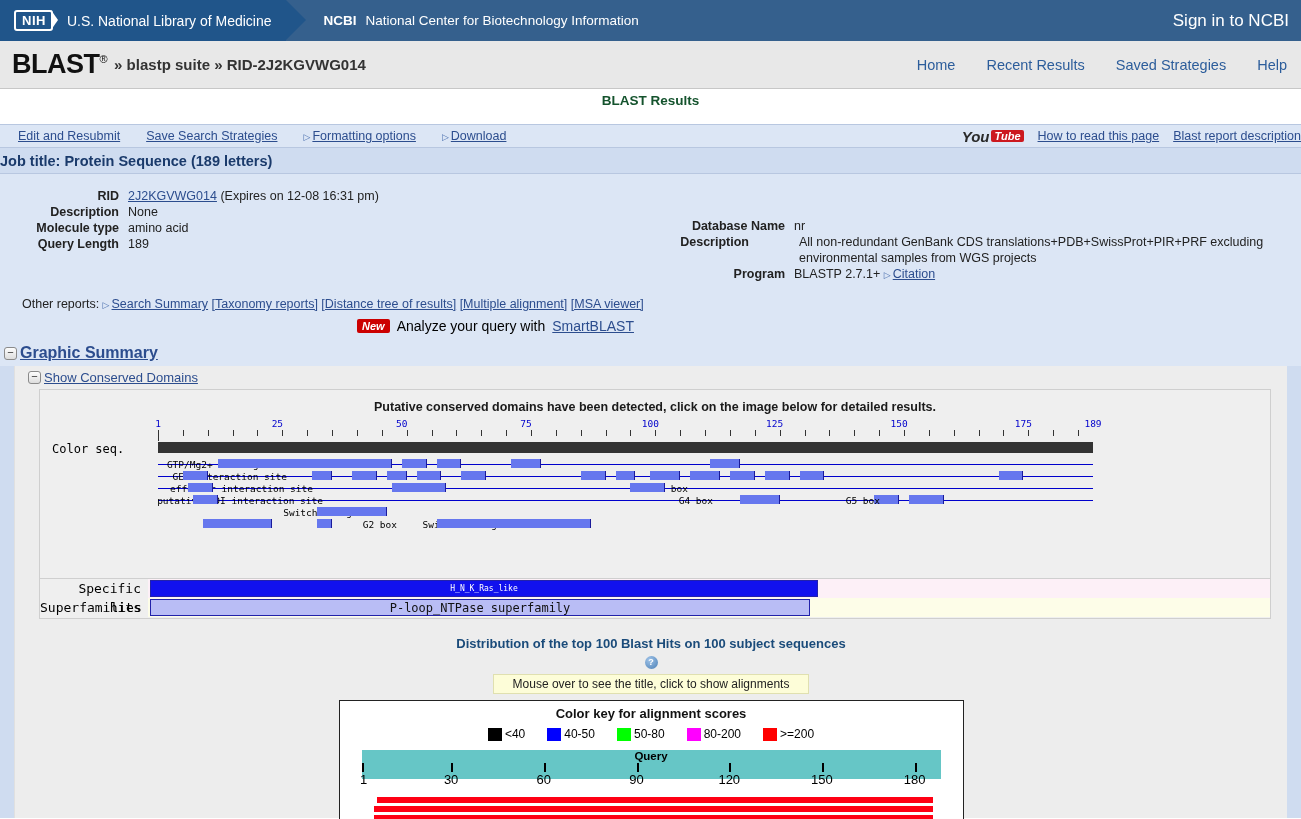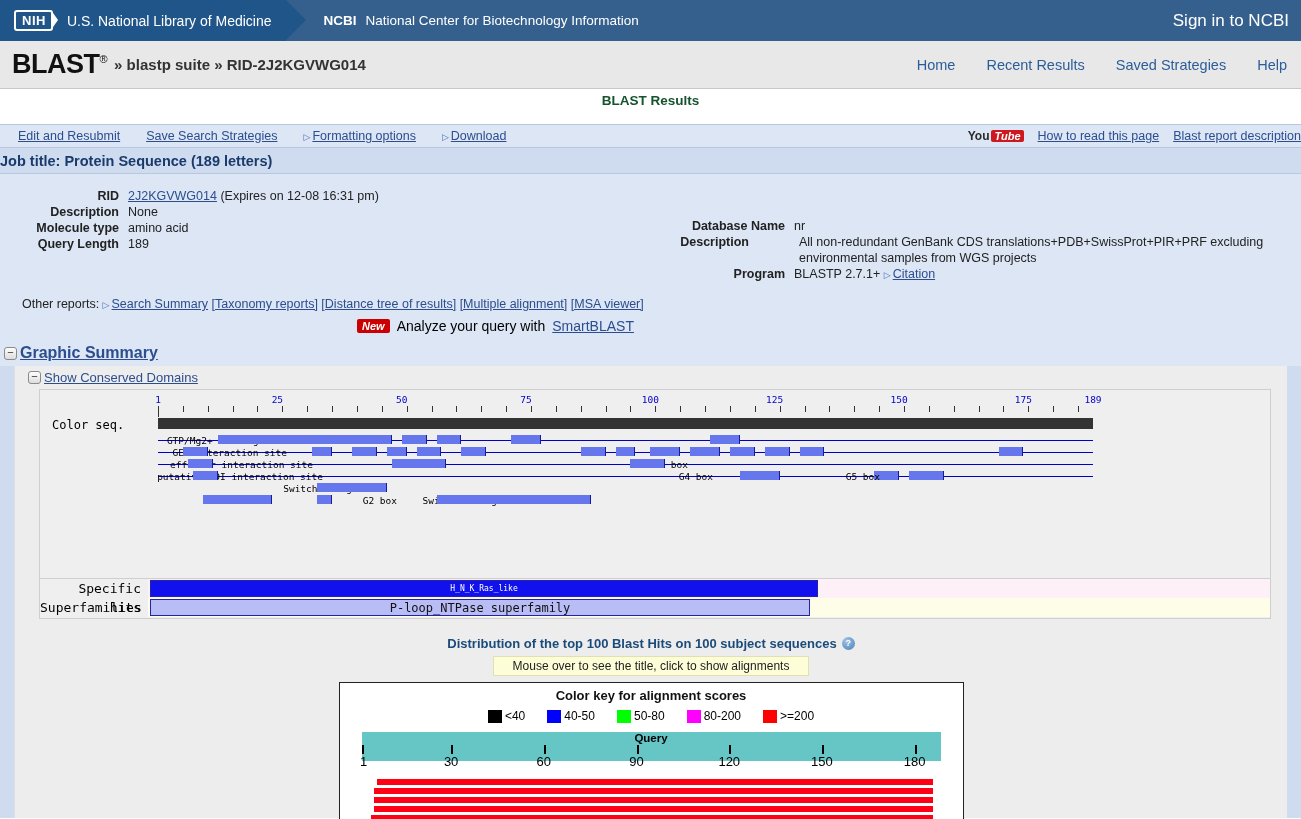--- a/index.html
+++ b/index.html
@@ -167,21 +167,21 @@
     align-items: center;
     gap: 14px;
     padding-right: 0;
   }
   .yt-badge {
     display: inline-flex;
     align-items: center;
     gap: 2px;
     font-size: 11px;
   }
-  .yt-you { color: #2b2b2b; font-weight: bold; font-size: 12px; }
+  .yt-you { color: #2b2b2b; font-weight: bold; font-style: italic; font-size: 15px; }
   .yt-tube {
     background: #cc181e;
     color: #ffffff;
     font-weight: bold;
     font-style: italic;
     padding: 0px 3px;
     border-radius: 2px;
     font-size: 11px;
   }
 
@@ -421,20 +421,21 @@
   .dist-title {
     text-align: center;
     margin-top: 17px;
     font-weight: bold;
     font-size: 13px;
     color: #1a4b7a;
     display: flex;
     align-items: center;
     justify-content: center;
     gap: 5px;
+    flex-direction: column;
   }
   .help-icon {
     width: 13px; height: 13px;
     border-radius: 50%;
     background: radial-gradient(circle at 35% 30%, #9fc3e8, #4b7fb5);
     color: #ffffff;
     font-size: 9px;
     font-weight: bold;
     display: inline-flex;
     align-items: center;
@@ -630,20 +631,21 @@
   <div class="gs-panel">
 
     <div class="scd-row">
       <span class="toggle-box">
           <span>−</span>
         </span>
       <span class="scd-link">Show Conserved Domains</span>
     </div>
 
     <div class="cd-box">
+      <div class="cd-msg">Putative conserved domains have been detected, click on the image below for detailed results.</div>
       <div class="cd-graphic" id="cd-graphic">
           <div class="ruler-num" style="left: 118px; top: 0px;">1</div>
           <div class="ruler-num" style="left: 237.362px; top: 0px;">25</div>
           <div class="ruler-num" style="left: 361.697px; top: 0px;">50</div>
           <div class="ruler-num" style="left: 486.032px; top: 0px;">75</div>
           <div class="ruler-num" style="left: 610.367px; top: 0px;">100</div>
           <div class="ruler-num" style="left: 734.702px; top: 0px;">125</div>
           <div class="ruler-num" style="left: 859.037px; top: 0px;">150</div>
           <div class="ruler-num" style="left: 983.372px; top: 0px;">175</div>
           <div class="ruler-num" style="left: 1053px; top: 0px;">189</div>

